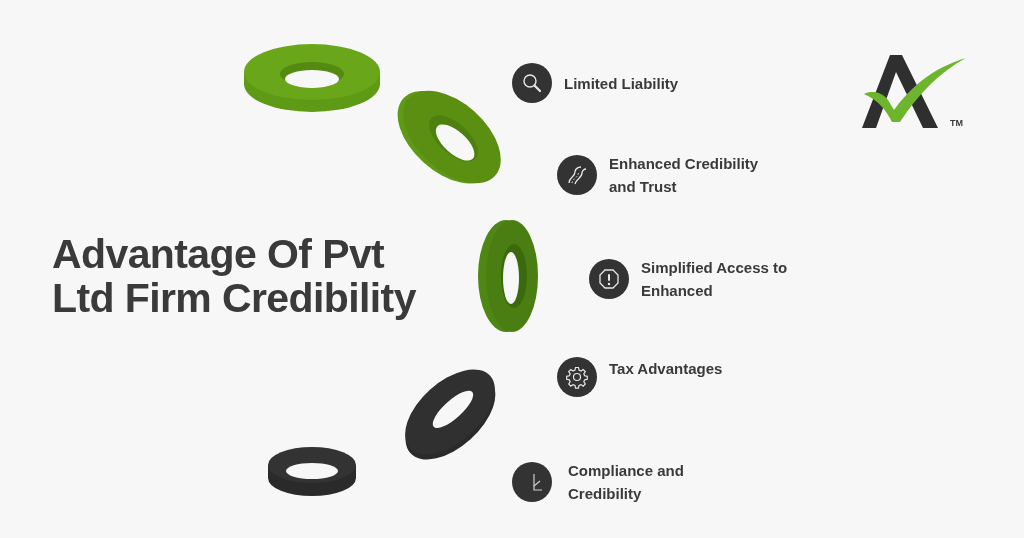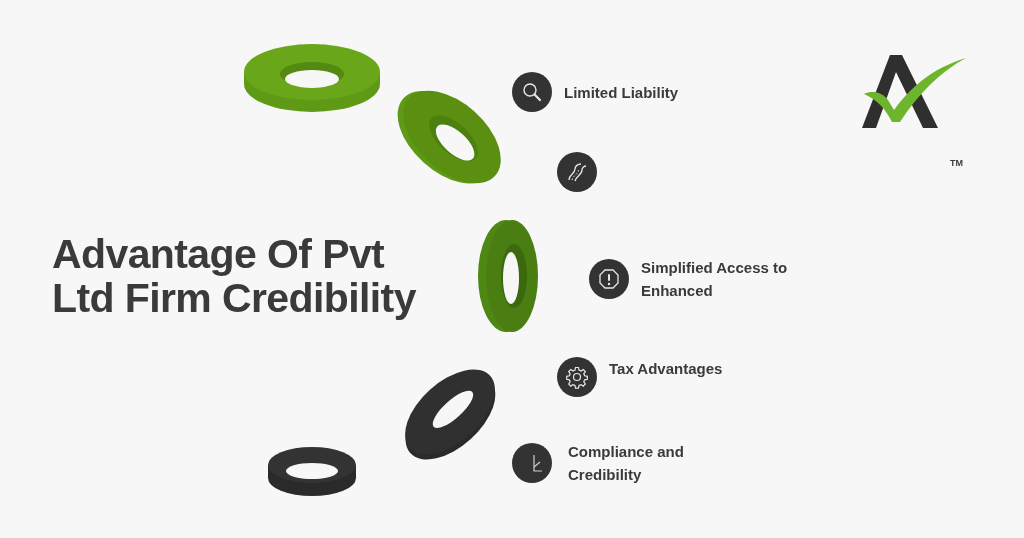--- a/index.html
+++ b/index.html
@@ -21,21 +21,21 @@
       width: 40px; height: 40px; border-radius: 50%;
       background: #333333; display: flex; align-items: center; justify-content: center;
       flex: 0 0 40px;
     }
     .item .label {
       margin-left: 12px; font-size: 15px; line-height: 23px;
       font-weight: bold; color: #3a3a3a; white-space: nowrap;
     }
     .item .label span { display: block; }
     .logo { position: absolute; left: 860px; top: 50px; width: 110px; height: 85px; }
-    .tm { position: absolute; left: 950px; top: 118px; font-size: 9px; font-weight: bold; color: #3a3a3a; margin-top: 40px; }
+    .tm { position: absolute; left: 950px; top: 118px; font-size: 9px; font-weight: bold; color: #3a3a3a; }
   </style>
 </head>
 <body>
 
 <svg class="rings" viewBox="0 0 1024 538" width="1024" height="538">
 
   <g>
     <ellipse cx="312" cy="84" rx="68" ry="28" fill="#5e9a16"></ellipse>
     <rect x="244" y="72" width="136" height="12" fill="#5e9a16"></rect>
     <ellipse cx="312" cy="72" rx="68" ry="28" fill="#6aa61a"></ellipse>
@@ -69,39 +69,43 @@
     <ellipse cx="312" cy="465" rx="44" ry="18" fill="#333333"></ellipse>
     <ellipse cx="312" cy="471" rx="26" ry="8" fill="#f7f7f7"></ellipse>
   </g>
 </svg>
 
 <div class="title">
   <span>Advantage Of Pvt</span>
   <span>Ltd Firm Credibility</span>
 </div>
 
-<div class="item" style="left:512px; top:72px;">
+<div class="item" style="left:512px; top:63px;">
   <div class="badge">
     <svg width="22" height="22" viewBox="0 0 22 22">
         <circle cx="9" cy="9" r="6" fill="none" stroke="#e8e8e8" stroke-width="1.4"></circle>
         <line x1="13.5" y1="13.5" x2="19" y2="19" stroke="#e8e8e8" stroke-width="2.2" stroke-linecap="round"></line>
       </svg>
   </div>
   <div class="label">
     <span>Limited Liability</span>
   </div>
 </div>
 
 <div class="item" style="left:557px; top:152px;">
   <div class="badge">
     <svg width="24" height="24" viewBox="0 0 24 24">
         <path d="M4 20 C4 14 10 14 10 9 C10 6 13 4 16 4" fill="none" stroke="#e8e8e8" stroke-width="1.3"></path>
         <path d="M10 21 C11 16 17 15 17 10 C17 8 19 6 21 6" fill="none" stroke="#e8e8e8" stroke-width="1.3"></path>
         <path d="M7 20 C8 15 13.5 14.5 13.5 9.5" fill="none" stroke="#e8e8e8" stroke-width="1" stroke-dasharray="1.5 2"></path>
       </svg>
+  </div>
+  <div class="label">
+    <span>Enhanced Credibility</span>
+    <span>and Trust</span>
   </div>
 </div>
 
 <div class="item" style="left:589px; top:256px;">
   <div class="badge">
     <svg width="24" height="24" viewBox="0 0 24 24">
         <polygon points="8,3 16,3 21,8 21,16 16,21 8,21 3,16 3,8" fill="none" stroke="#e8e8e8" stroke-width="1.3"></polygon>
         <rect x="11" y="7" width="2" height="7" rx="1" fill="#e8e8e8"></rect>
         <circle cx="12" cy="17" r="1.2" fill="#e8e8e8"></circle>
       </svg>
@@ -117,21 +121,21 @@
     <svg width="24" height="24" viewBox="0 0 24 24">
         <path d="M10.5 2.5h3l.5 2.6 2 .9 2.2-1.5 2.1 2.1-1.5 2.2.9 2 2.6.5v3l-2.6.5-.9 2 1.5 2.2-2.1 2.1-2.2-1.5-2 .9-.5 2.6h-3l-.5-2.6-2-.9-2.2 1.5-2.1-2.1 1.5-2.2-.9-2-2.6-.5v-3l2.6-.5.9-2-1.5-2.2 2.1-2.1 2.2 1.5 2-.9z" fill="none" stroke="#e8e8e8" stroke-width="1.2"></path>
         <circle cx="12" cy="12" r="3.5" fill="none" stroke="#e8e8e8" stroke-width="1.2"></circle>
       </svg>
   </div>
   <div class="label" style="margin-top:-18px;">
     <span>Tax Advantages</span>
   </div>
 </div>
 
-<div class="item" style="left:512px; top:440px;">
+<div class="item" style="left:512px; top:459px;">
   <div class="badge">
     <svg width="24" height="24" viewBox="0 0 24 24">
         <path d="M14 4 V20 H22" fill="none" stroke="#cfcfcf" stroke-width="1.2"></path>
         <path d="M14 16 L20 11" fill="none" stroke="#cfcfcf" stroke-width="1.2"></path>
       </svg>
   </div>
   <div class="label" style="margin-left:16px;">
     <span>Compliance and</span>
     <span>Credibility</span>
   </div>

